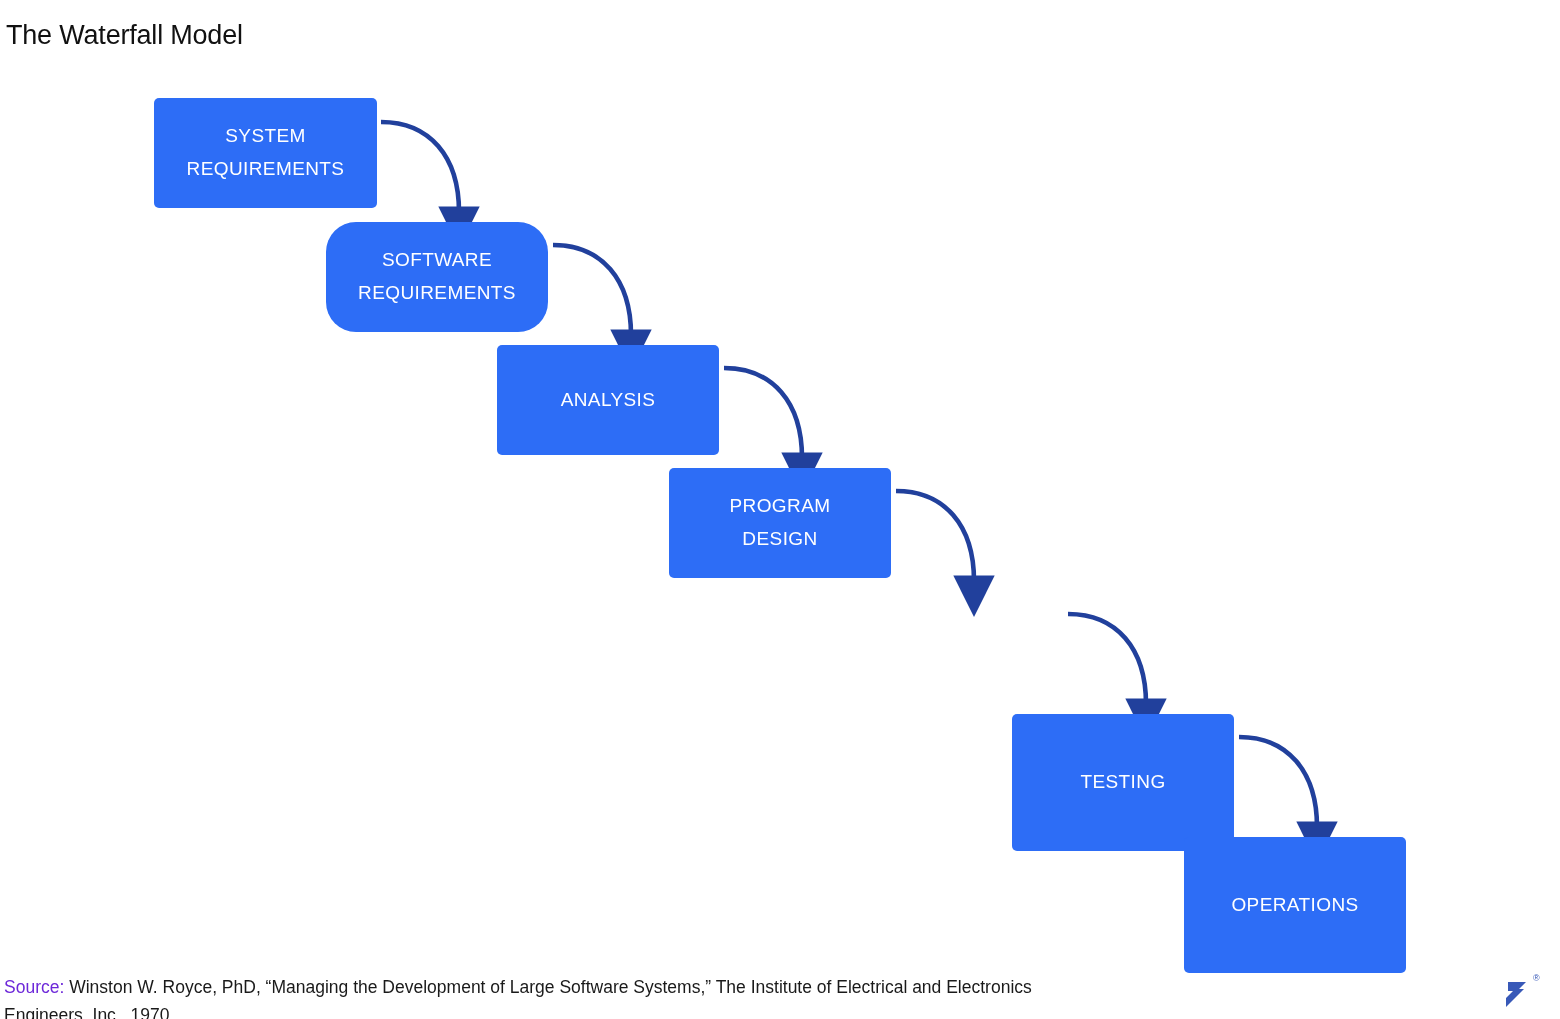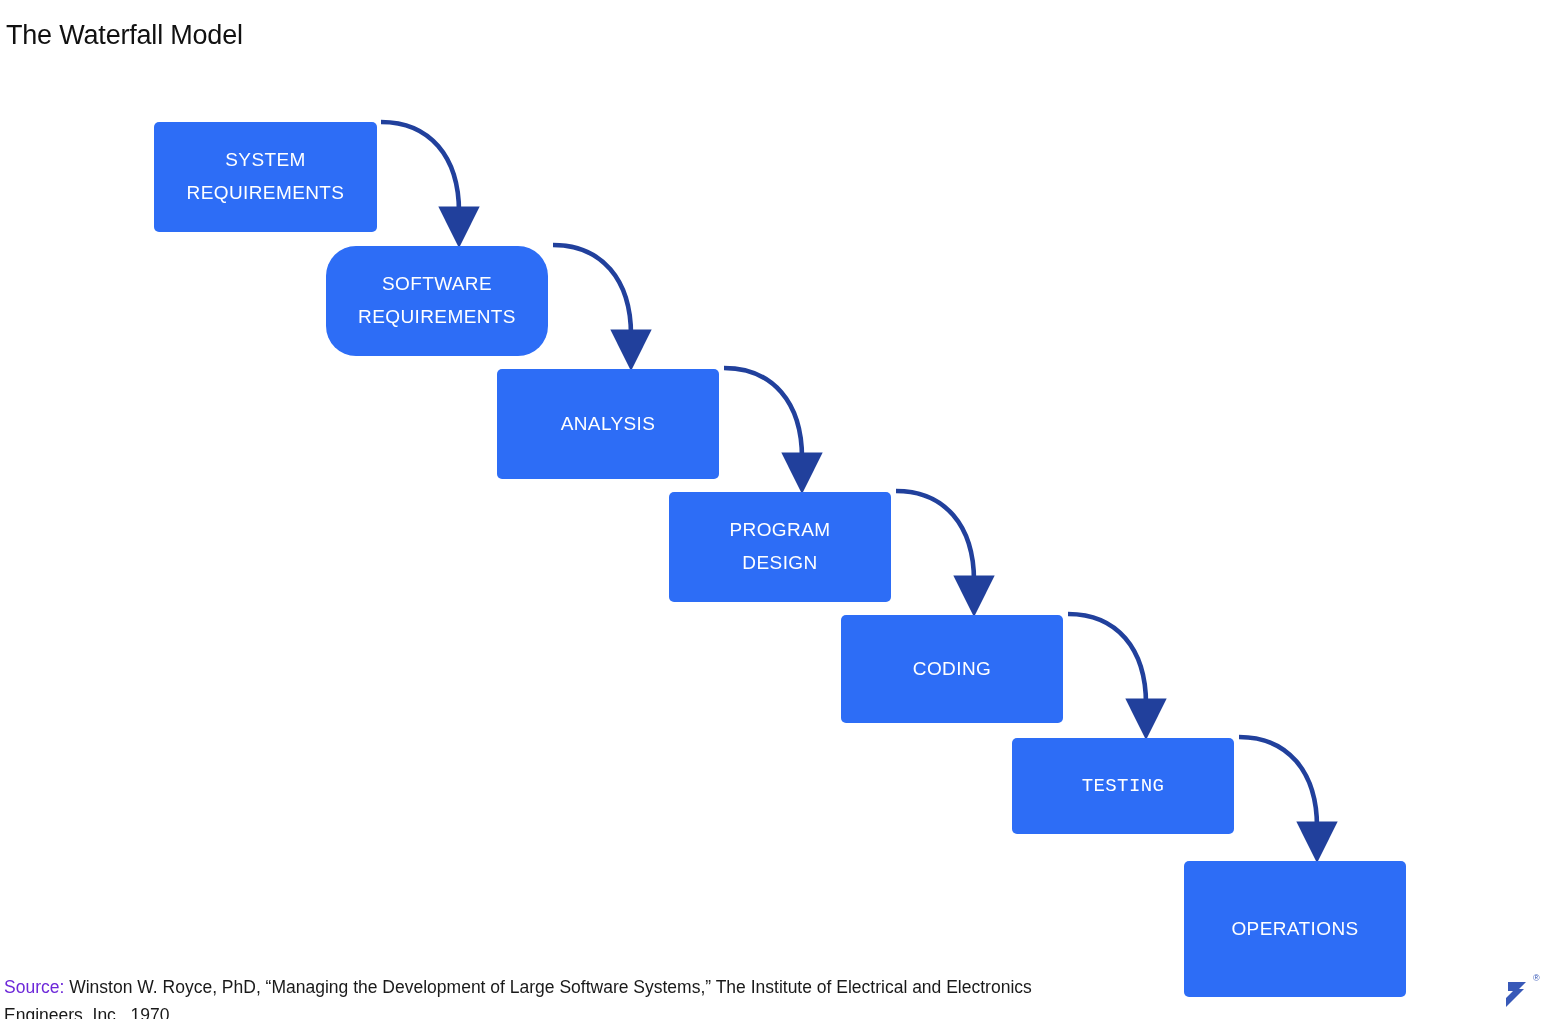--- a/index.html
+++ b/index.html
@@ -37,21 +37,20 @@
 
   .stage-box {
     position: absolute;
     background: #2d6df6;
     border-radius: 5px;
     display: flex;
     align-items: center;
     justify-content: center;
     box-sizing: border-box;
     padding: 8px 8px;
-    margin-top: 24px;
   }
   .stage-label {
     color: #ffffff;
     font-size: 19px;
     font-weight: 400;
     letter-spacing: 0.4px;
     line-height: 1.72;
     text-align: center;
     white-space: pre-line;
   }
@@ -121,25 +120,22 @@
 
   <div class="stage-box" style="left: 669px; top: 468px; width: 222px; height: 110px;">
     <span class="stage-label">PROGRAM
 DESIGN</span>
   </div>
 
   <div class="stage-box" style="left: 497px; top: 345px; width: 222px; height: 110px;">
     <span class="stage-label">ANALYSIS</span>
   </div>
 
-  <div class="stage-box" style="left: 841px; top: 591px; width: 222px; height: 108px;">
-    <span class="stage-label">CODING</span>
-  </div>
 
-  <div class="stage-box" style="left: 1012px; top: 714px; width: 222px; height: 96px; font-family: Liberation Mono, monospace;">
+  <div class="stage-box" style="left: 1012px; top: 714px; width: 222px; height: 137px;">
     <span class="stage-label">TESTING</span>
   </div>
 
   <div class="stage-box" style="left: 1184px; top: 837px; width: 222px; height: 136px;">
     <span class="stage-label">OPERATIONS</span>
   </div>
 
 </div>
 
 <p id="source-note"><span class="source-label">Source:</span><span class="source-citation"> Winston W. Royce, PhD, “Managing the Development of Large Software Systems,” The Institute of Electrical and Electronics Engineers, Inc., 1970</span></p>

